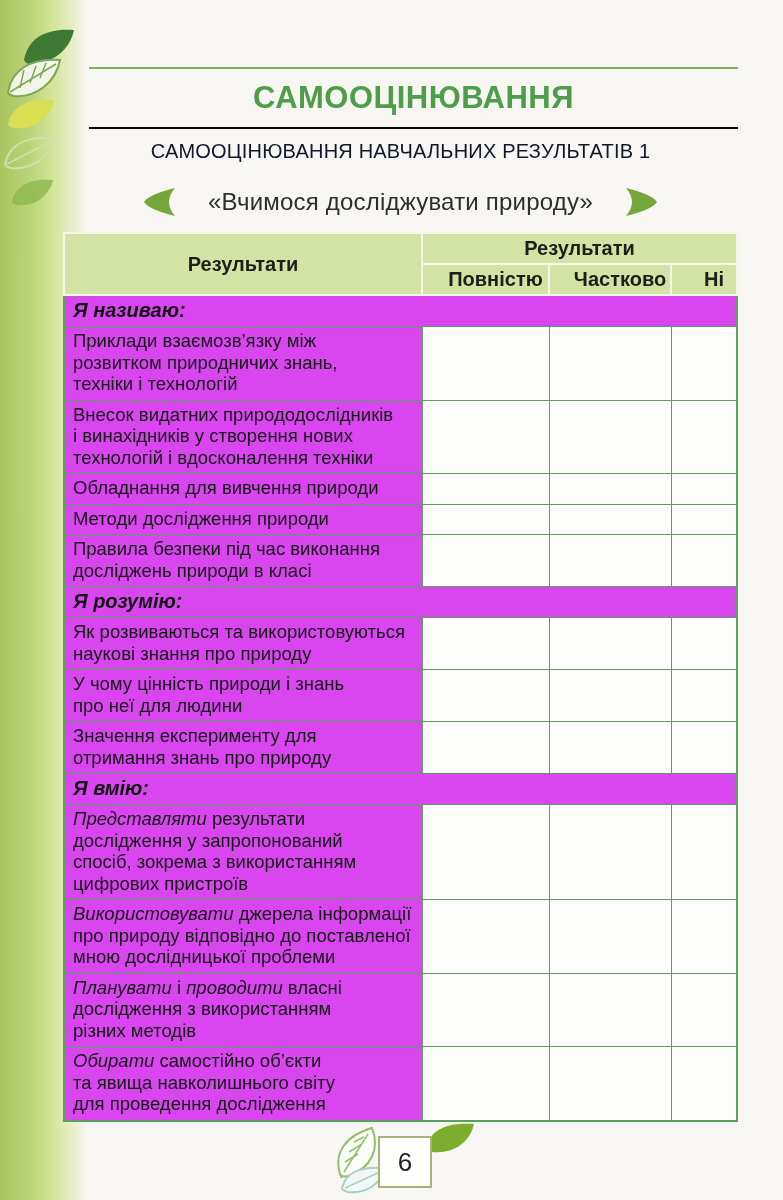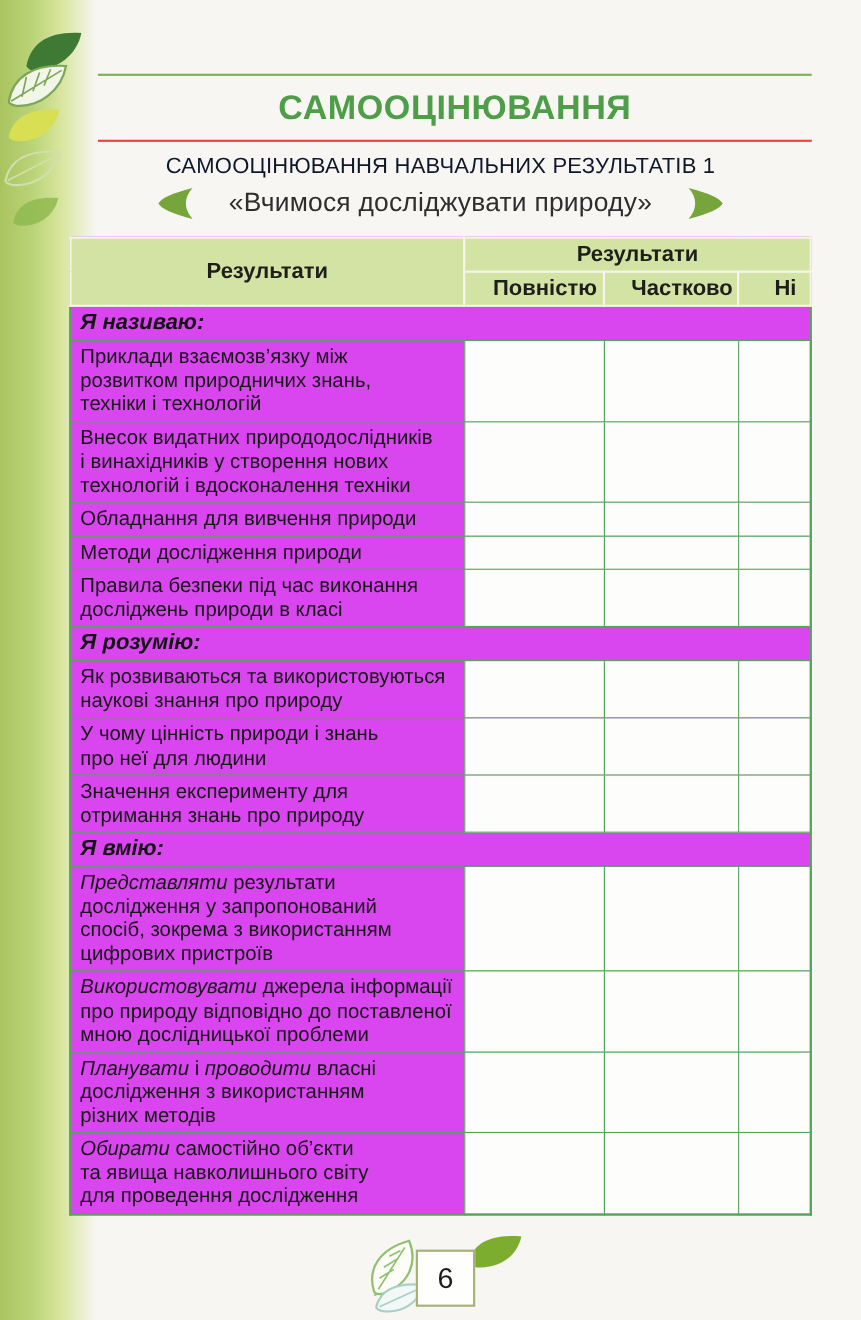--- a/index.html
+++ b/index.html
@@ -46,21 +46,21 @@
     align-items: center;
     justify-content: center;
     font-size: 33px;
     color: #2b2b20;
     letter-spacing: 1px;
   }
   .main-title-block {
     flex: 1;
     margin-left: 26px;
     border-top: 2px solid #7db35a;
-    border-bottom: 2px solid #ef4444;
+    border-bottom: 2px solid #000000;
     height: 62px;
     display: flex;
     align-items: center;
     justify-content: center;
   }
   .main-title {
     font-size: 31px;
     font-weight: bold;
     color: #4e9d49;
     letter-spacing: .5px;
@@ -68,21 +68,21 @@
   .blue-heading {
     margin-top: 11px;
     text-align: center;
     font-size: 20px;
     font-weight: normal;
     color: #0f172a;
     letter-spacing: .2px;
     white-space: nowrap;
   }
   .quote-line {
-    margin-top: 7px;
+    margin-top: 24px;
     display: flex;
     align-items: center;
     justify-content: center;
     gap: 32px;
   }
   .quote-text {
     font-size: 24px;
     color: #2e2e2e;
     letter-spacing: .2px;
   }

